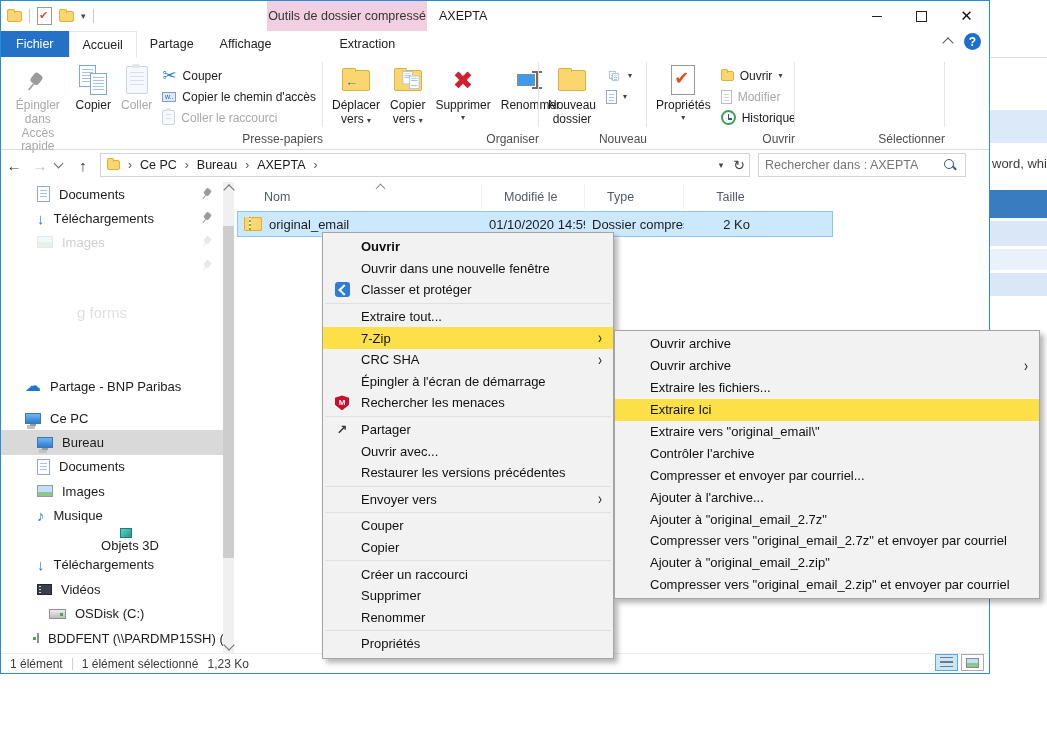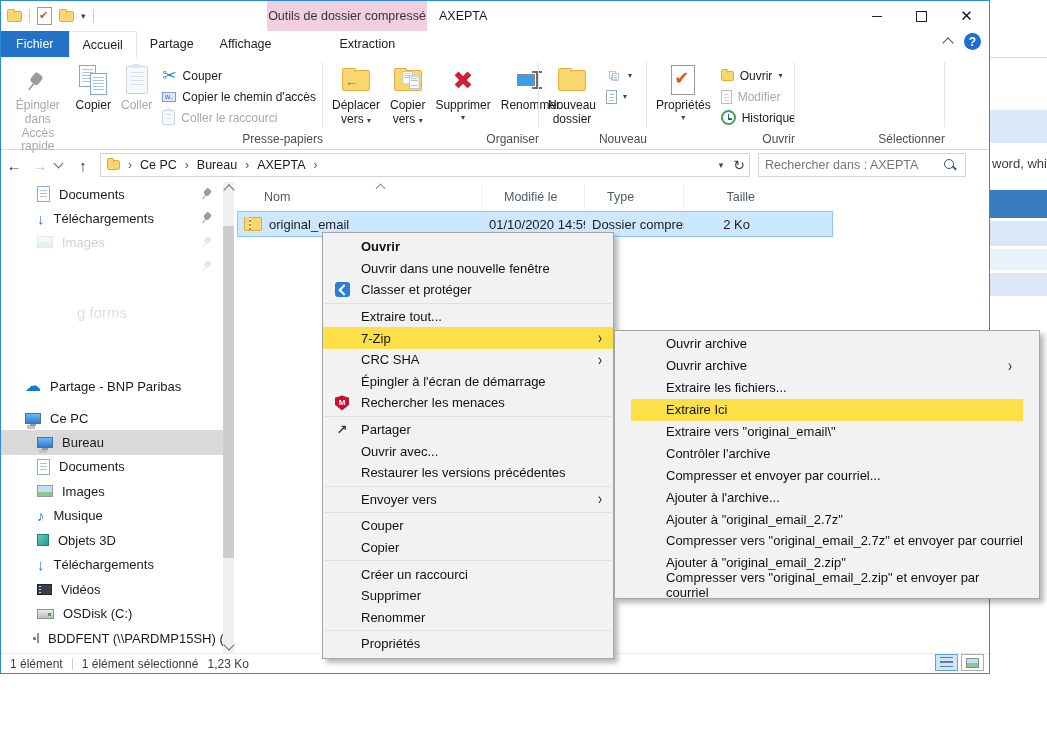--- a/index.html
+++ b/index.html
@@ -151,37 +151,37 @@
   .vid::before{content:"";position:absolute;left:1px;top:1px;bottom:1px;width:2px;
        background:repeating-linear-gradient(#cfd3da 0 1px,transparent 1px 3px)}
   .drv{position:relative;width:17px;height:10px;background:linear-gradient(#ececec,#bdbdbd);border:1px solid #8f8f8f;box-sizing:border-box}
   .drv::after{content:"";position:absolute;right:2px;bottom:2px;width:3px;height:3px;background:#3fae46}
   .netdrv::before{content:"";position:absolute;left:2px;bottom:-3px;right:2px;height:2px;background:#8f8f8f}
   
   .filearea{position:absolute;left:236px;top:181px;right:1px;bottom:20px}
   .colheads{position:absolute;left:0;top:2px;right:0;height:25px;display:flex;color:#4f5b68;font-size:12.5px}
   .colheads .col{display:flex;align-items:center;padding-left:22px;box-sizing:border-box;border-left:1px solid #f0f0f0}
   .colheads .col:first-child{border-left:none;padding-left:27px}
-  .c1{width:244px}.c2{width:103px}.c3{width:99px}.c4{width:72px;justify-content:flex-end}
+  .c1{width:244px}.c2{width:103px}.c3{width:99px}.c4{width:72px;justify-content:center}
   .sortchev{position:absolute;left:140px;top:1px;width:6px;height:6px;border-left:1px solid #8a8a8a;border-top:1px solid #8a8a8a;transform:rotate(45deg)}
   .filerow{position:absolute;left:0;top:29px;width:596px;height:26px;background:#cce8ff;border:1px solid #8fc6f2;
        box-sizing:border-box;display:flex;align-items:center;font-size:13px}
   .filerow .cell{padding-left:7px;box-sizing:border-box;white-space:nowrap;overflow:hidden}
   .filerow .cc1{width:244px;display:flex;align-items:center;gap:7px;padding-left:6px}
   .filerow .cc2{width:103px}.filerow .cc3{width:99px}
   .filerow .cc4{width:76px;text-align:right;padding-right:10px}
   .zip{position:relative;width:16px;height:12px;background:#fbd66f;border:1px solid #dfae3c;border-radius:1px}
   .zip::before{content:"";position:absolute;left:-1px;top:-3px;width:7px;height:3px;background:#fbd66f;border:1px solid #dfae3c;border-bottom:none}
   .zip::after{content:"";position:absolute;left:4px;top:-2px;bottom:0;width:2px;
        background:repeating-linear-gradient(#b5932f 0 2px,#fff8e0 2px 4px)}
   
   .menu{position:absolute;background:#f2f2f2;border:1px solid #a5a5a5;box-shadow:4px 4px 5px rgba(0,0,0,.28);
        padding:3px 0;z-index:5;box-sizing:border-box}
   .ctx{left:322px;top:232px;width:292px}
-  .sub{left:614px;top:330px;width:426px;z-index:6;padding:2px 16px}
+  .sub{left:614px;top:330px;width:426px;z-index:6;padding:2px 0}
   .mi{height:21.6px;display:flex;align-items:center;padding-left:38px;position:relative;font-size:13px;color:#111}
   .sub .mi{height:21.9px;padding-left:35px}
   .mi.bold{font-weight:bold}
   .mi.hl{background:#fde047}
   .mi .mic{position:absolute;left:8px;width:22px;display:flex;justify-content:center}
   .mi .marrow{position:absolute;right:11px;font-size:12px;color:#222;transform:scaleY(1.35)}
   .msep{height:1px;background:#dfdfdf;margin:2px 2px}
   .ico-classify{width:15px;height:15px;background:#2e7cd6;border-radius:3px;position:relative}
   .ico-classify::after{content:"";position:absolute;left:5px;top:4px;width:6px;height:6px;
        border-left:2px solid #fff;border-bottom:2px solid #fff;transform:rotate(45deg)}
@@ -465,33 +465,33 @@
         <span>Documents</span>
       </div>
       <div class="sb-row lvl2" style="height: 24.5px;">
         <span class="imgico ic"></span>
         <span>Images</span>
       </div>
       <div class="sb-row lvl2" style="height: 24.5px;">
         <span class="music ic">♪</span>
         <span>Musique</span>
       </div>
-      <div class="sb-row lvl2" style="height: 24.5px;">
+      <div class="sb-row lvl2" style="height: 24.5px; flex-direction: column;">
         <span class="b3d ic"></span>
         <span>Objets 3D</span>
       </div>
       <div class="sb-row lvl2" style="height: 24.5px;">
         <span class="dl ic">↓</span>
         <span>Téléchargements</span>
       </div>
       <div class="sb-row lvl2" style="height: 24.5px;">
         <span class="vid ic"></span>
         <span>Vidéos</span>
       </div>
-      <div class="sb-row lvl2" style="height: 24.5px;">
+      <div class="sb-row lvl2" style="height: 24.5px; margin-left: 12px;">
         <span class="drv ic"></span>
         <span>OSDisk (C:)</span>
       </div>
       <div class="sb-row lvl2" style="height: 24.5px;">
         <span class="drv netdrv ic"></span>
         <span>BDDFENT (\\PARDMP15SH) (S:)</span>
       </div>
     </div>
   <div class="sb-scroll">
     <span class="scr-arrow scr-up"></span>

